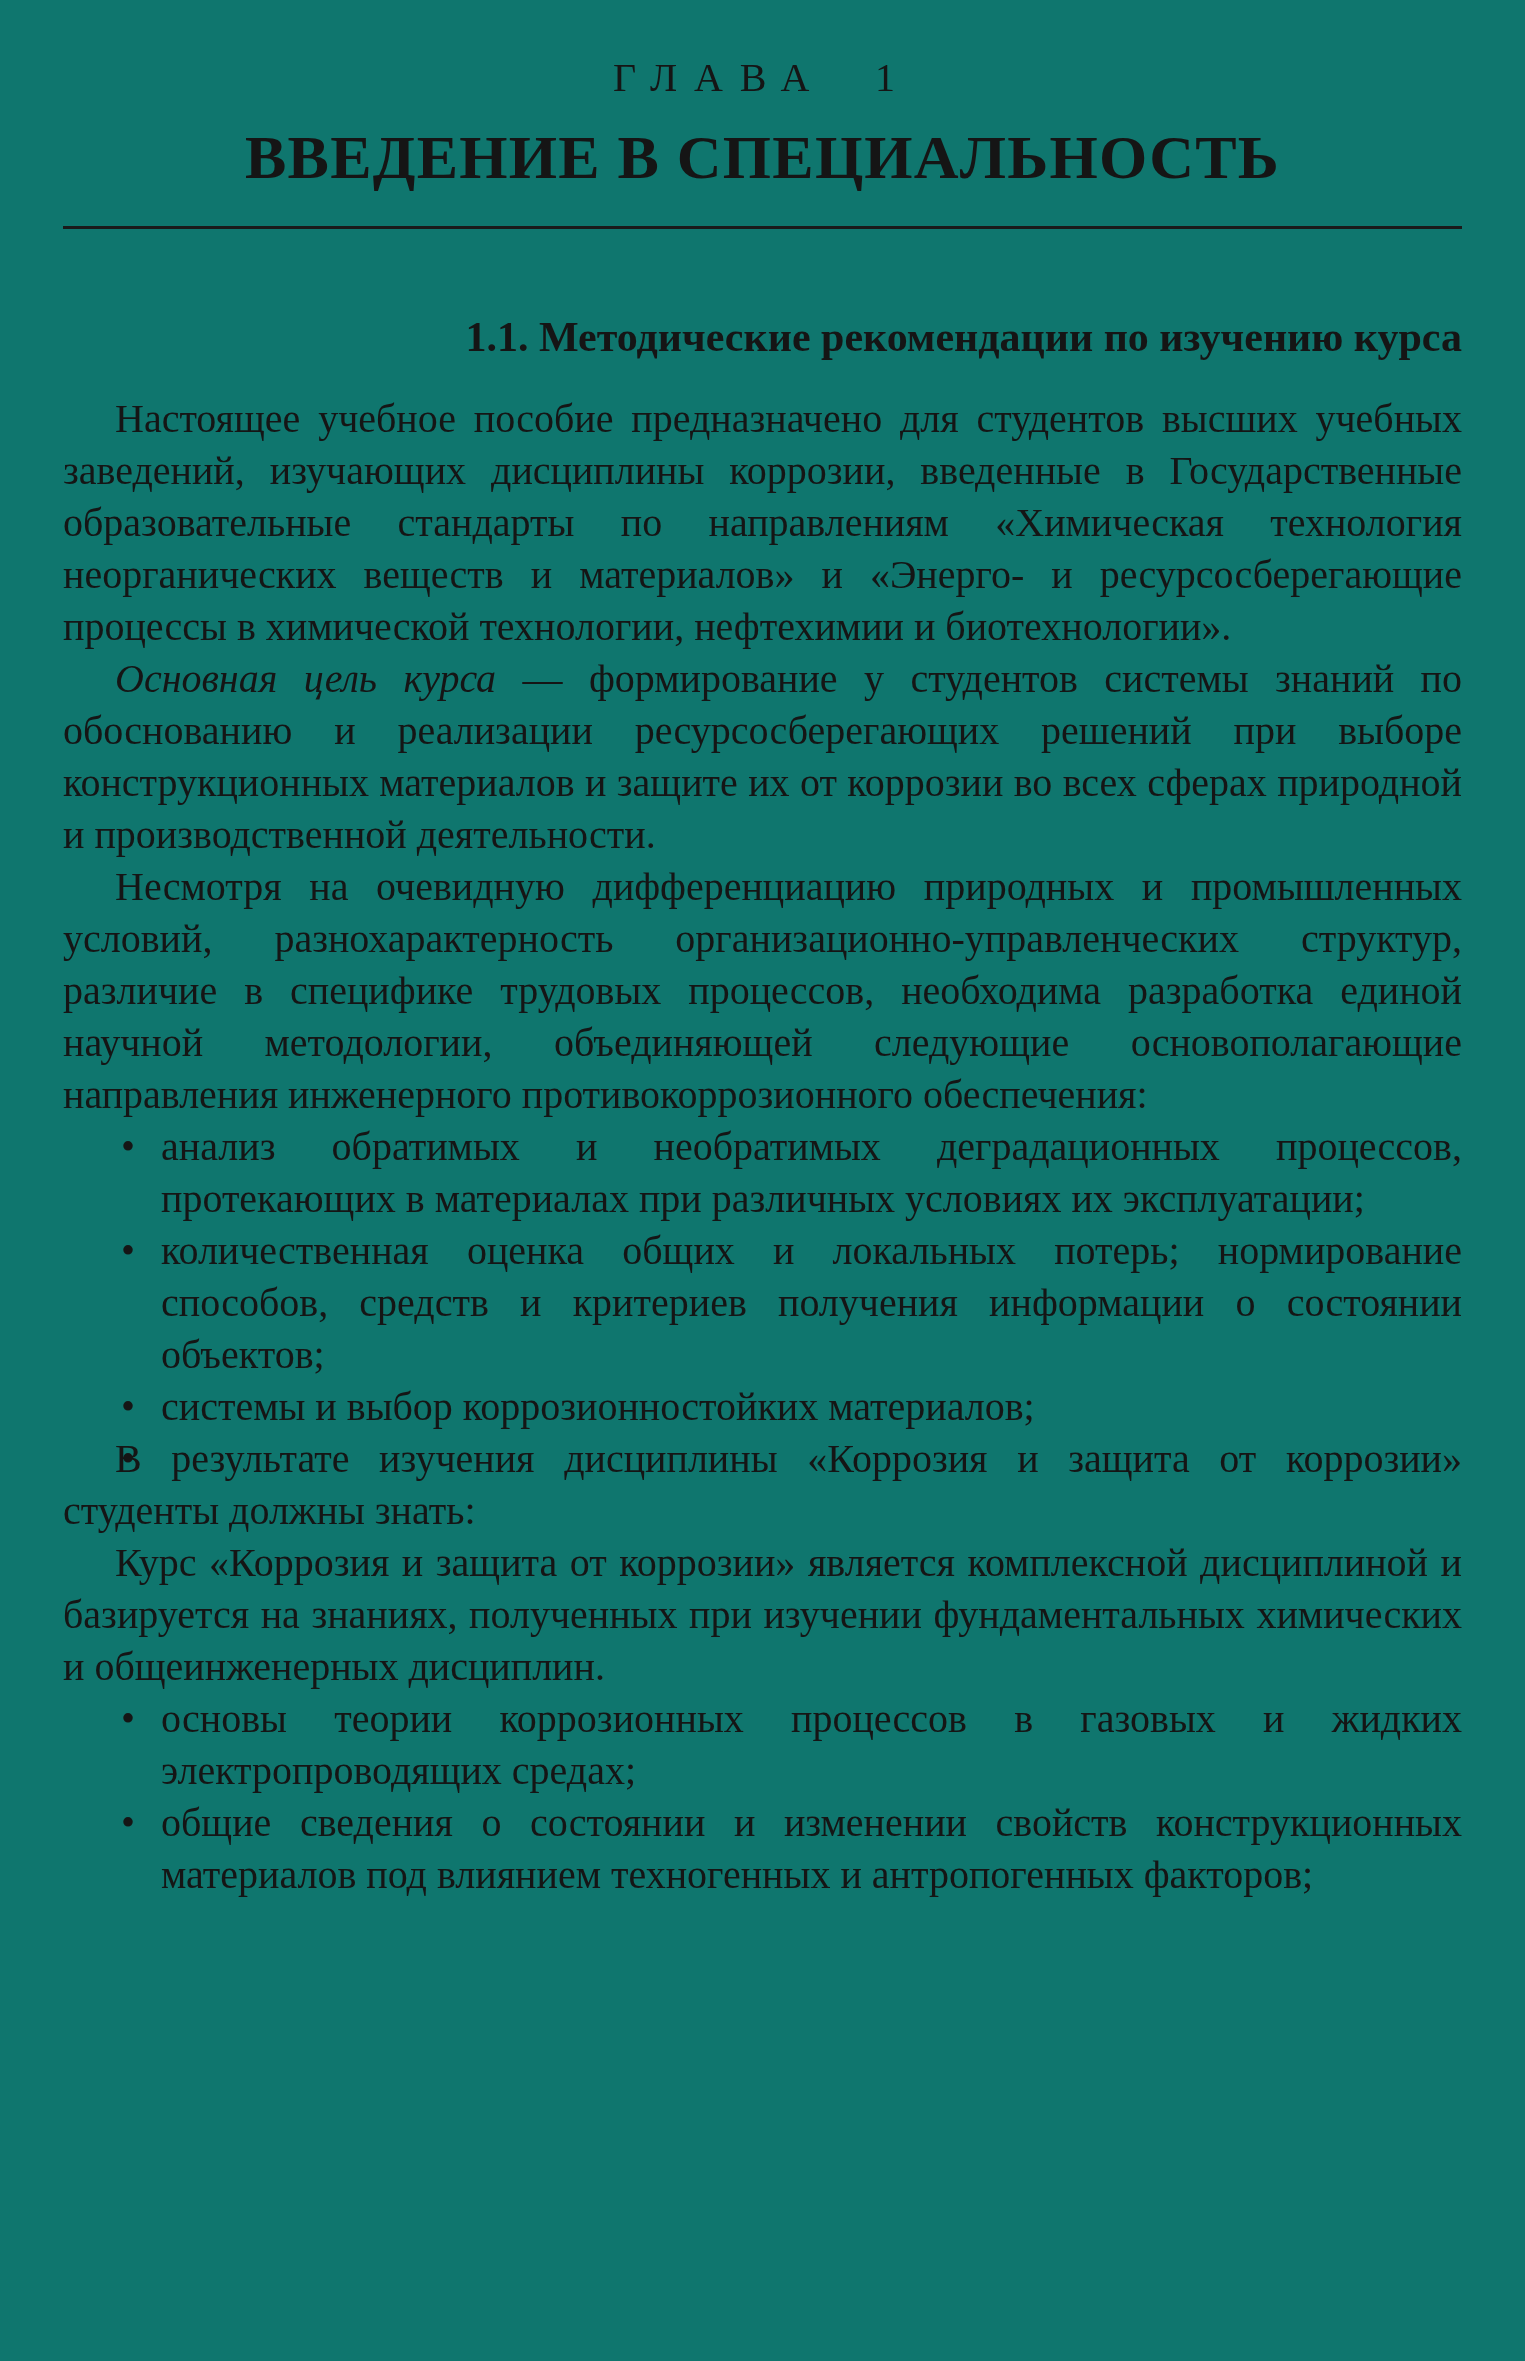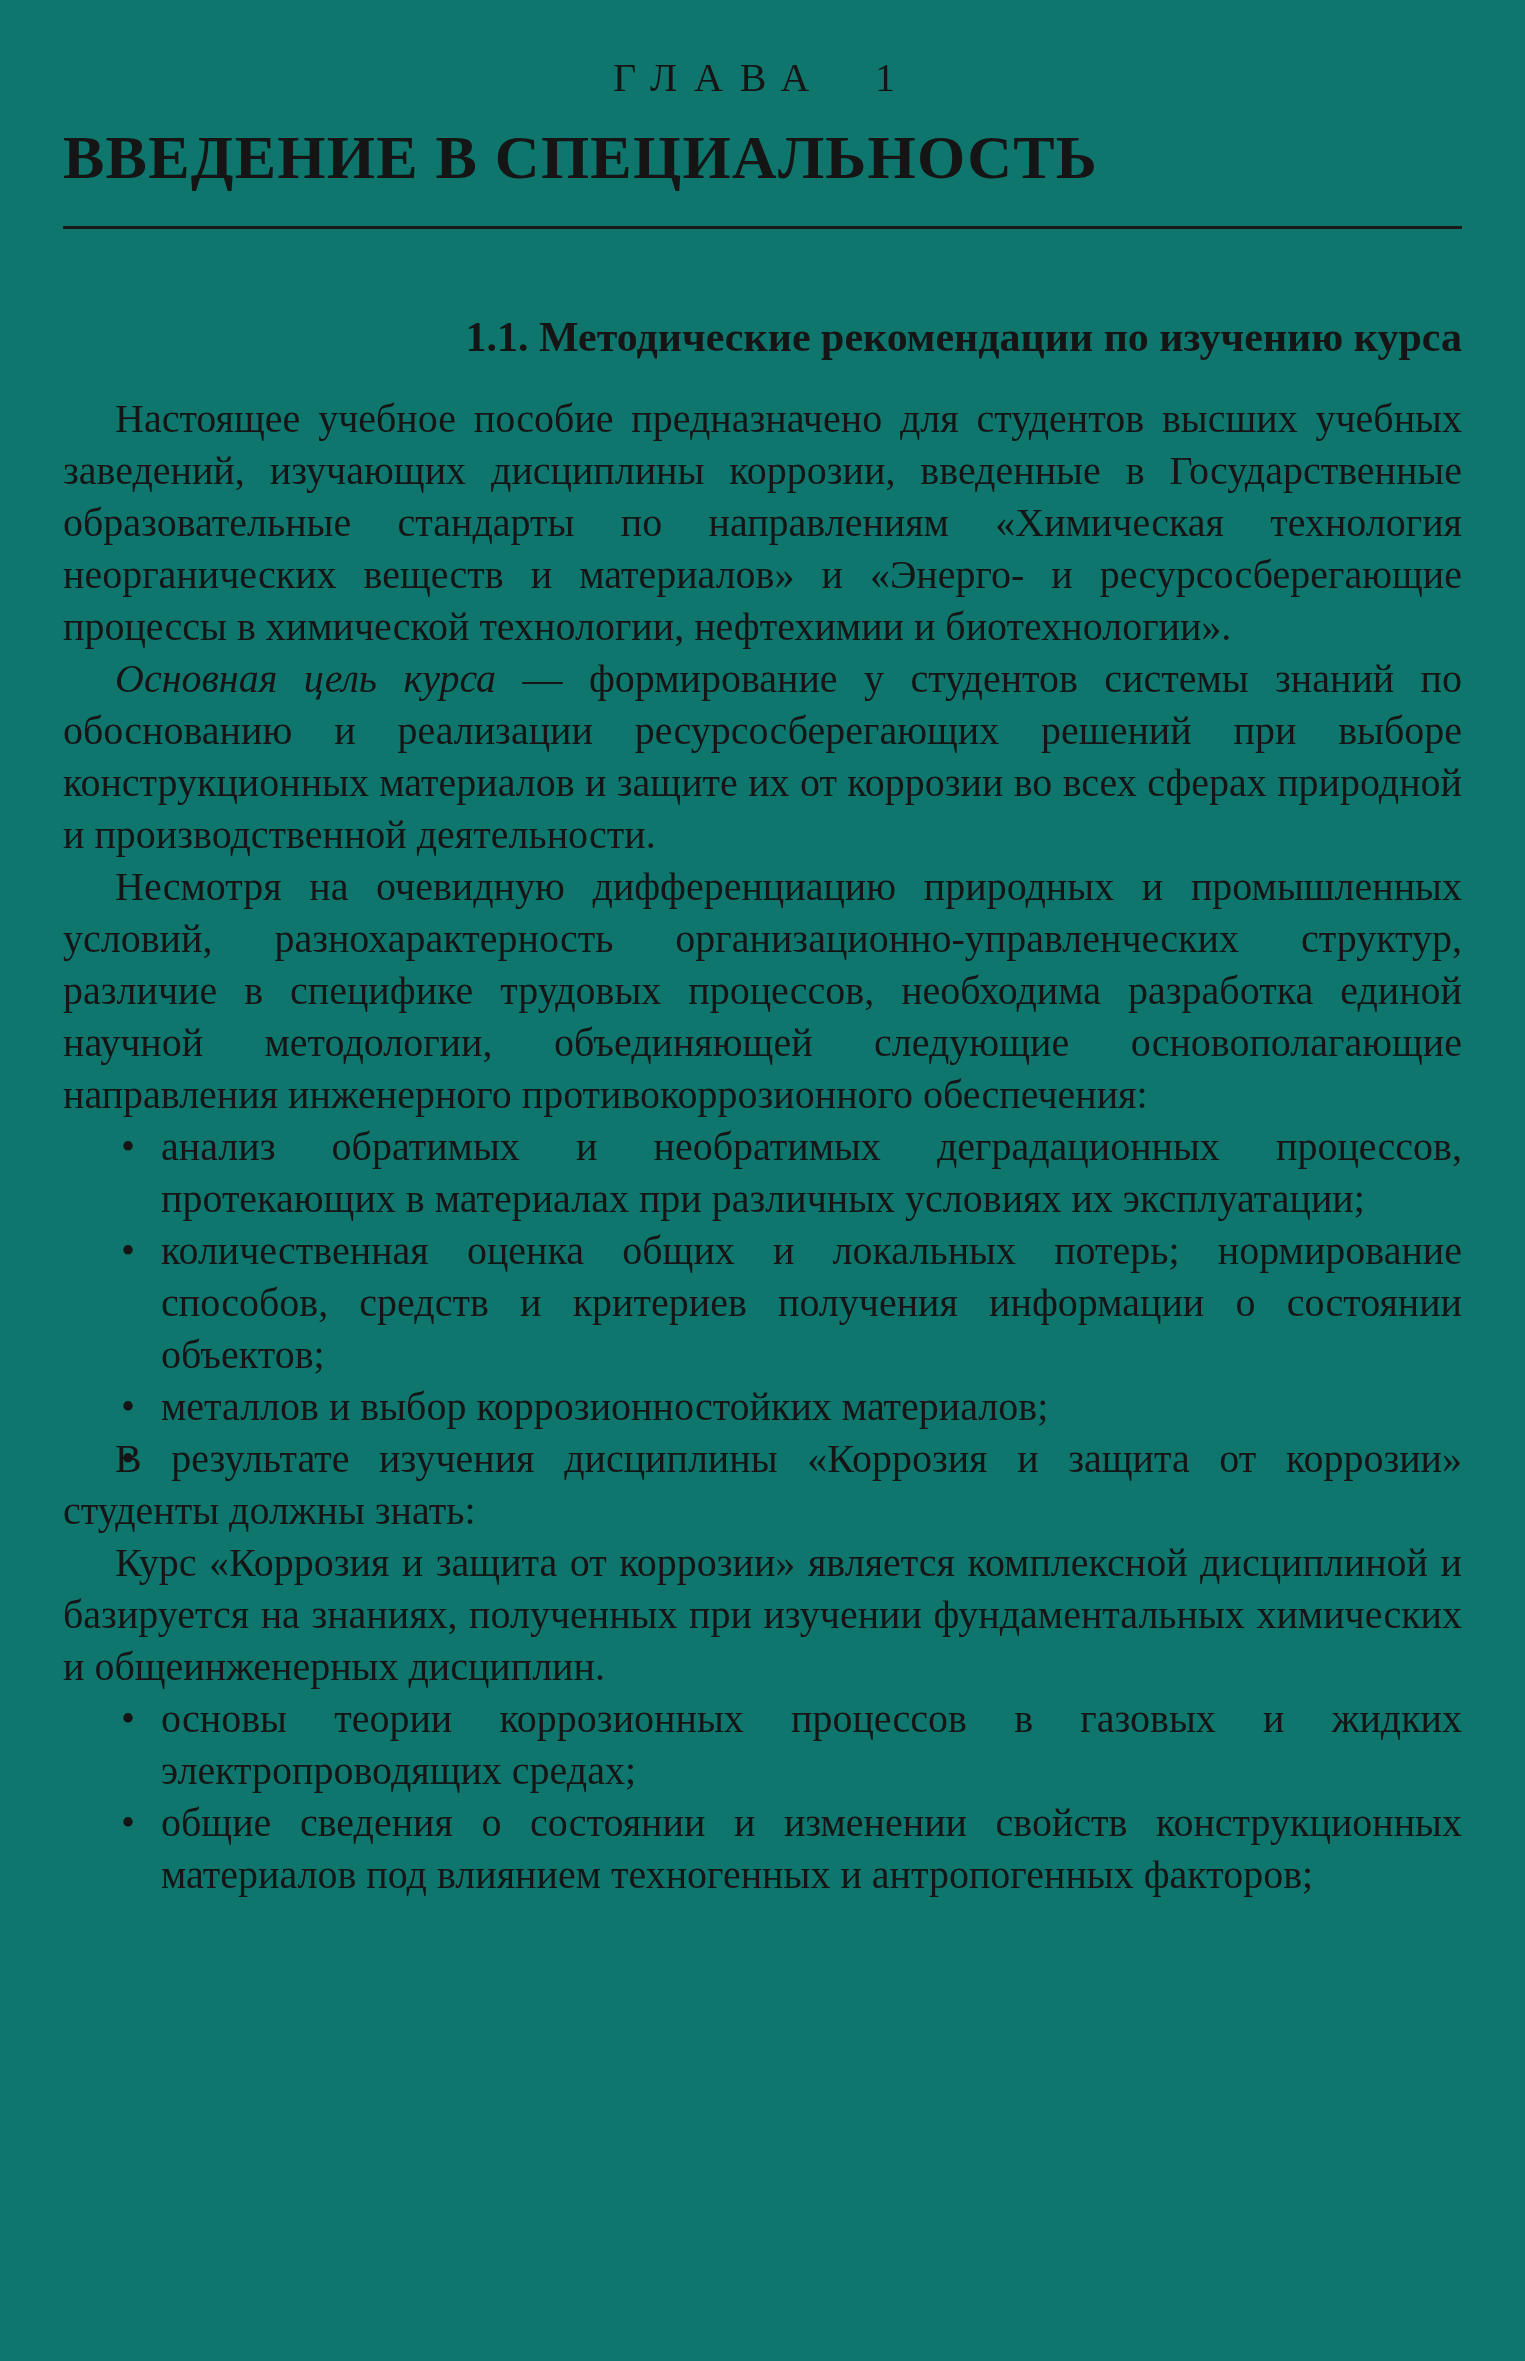--- a/index.html
+++ b/index.html
@@ -23,21 +23,21 @@
   }
   .chapter-label {
     text-align: center;
     font-size: 40px;
     letter-spacing: 0.42em;
     word-spacing: 0.55em;
     margin: 4px 0 0 0;
     white-space: nowrap;
   }
   .chapter-title {
-    text-align: left;
+    text-align: center;
     font-size: 62px;
     line-height: 70px;
     font-weight: bold;
     letter-spacing: 0.02em;
     margin: 18px 0 0 0;
   }
   .title-rule {
     border: none;
     border-top: 3px solid #1a1a1a;
     margin: 34px 0 0 0;
@@ -101,21 +101,21 @@
       <li>
         <span class="bullet-glyph">•</span>
         <span>анализ обратимых и необратимых деградационных процессов, протекающих в материалах при различных условиях их эксплуатации;</span>
       </li>
       <li>
         <span class="bullet-glyph">•</span>
         <span>количественная оценка общих и локальных потерь; нормирование способов, средств и критериев получения информации о состоянии объектов;</span>
       </li>
       <li>
         <span class="bullet-glyph">•</span>
-        <span>металлов и выбор коррозионностойких материалов;</span>
+        <span>системы и выбор коррозионностойких материалов;</span>
       </li>
       <li>
         <span class="bullet-glyph">•</span>
       </li>
     </ul>
 
     <p class="para">В результате изучения дисциплины «Коррозия и защита от коррозии» студенты должны знать:</p>
 
     <p class="para">Курс «Коррозия и защита от коррозии» является комплексной дисциплиной и базируется на знаниях, полученных при изучении фундаментальных химических и общеинженерных дисциплин.</p>
 

